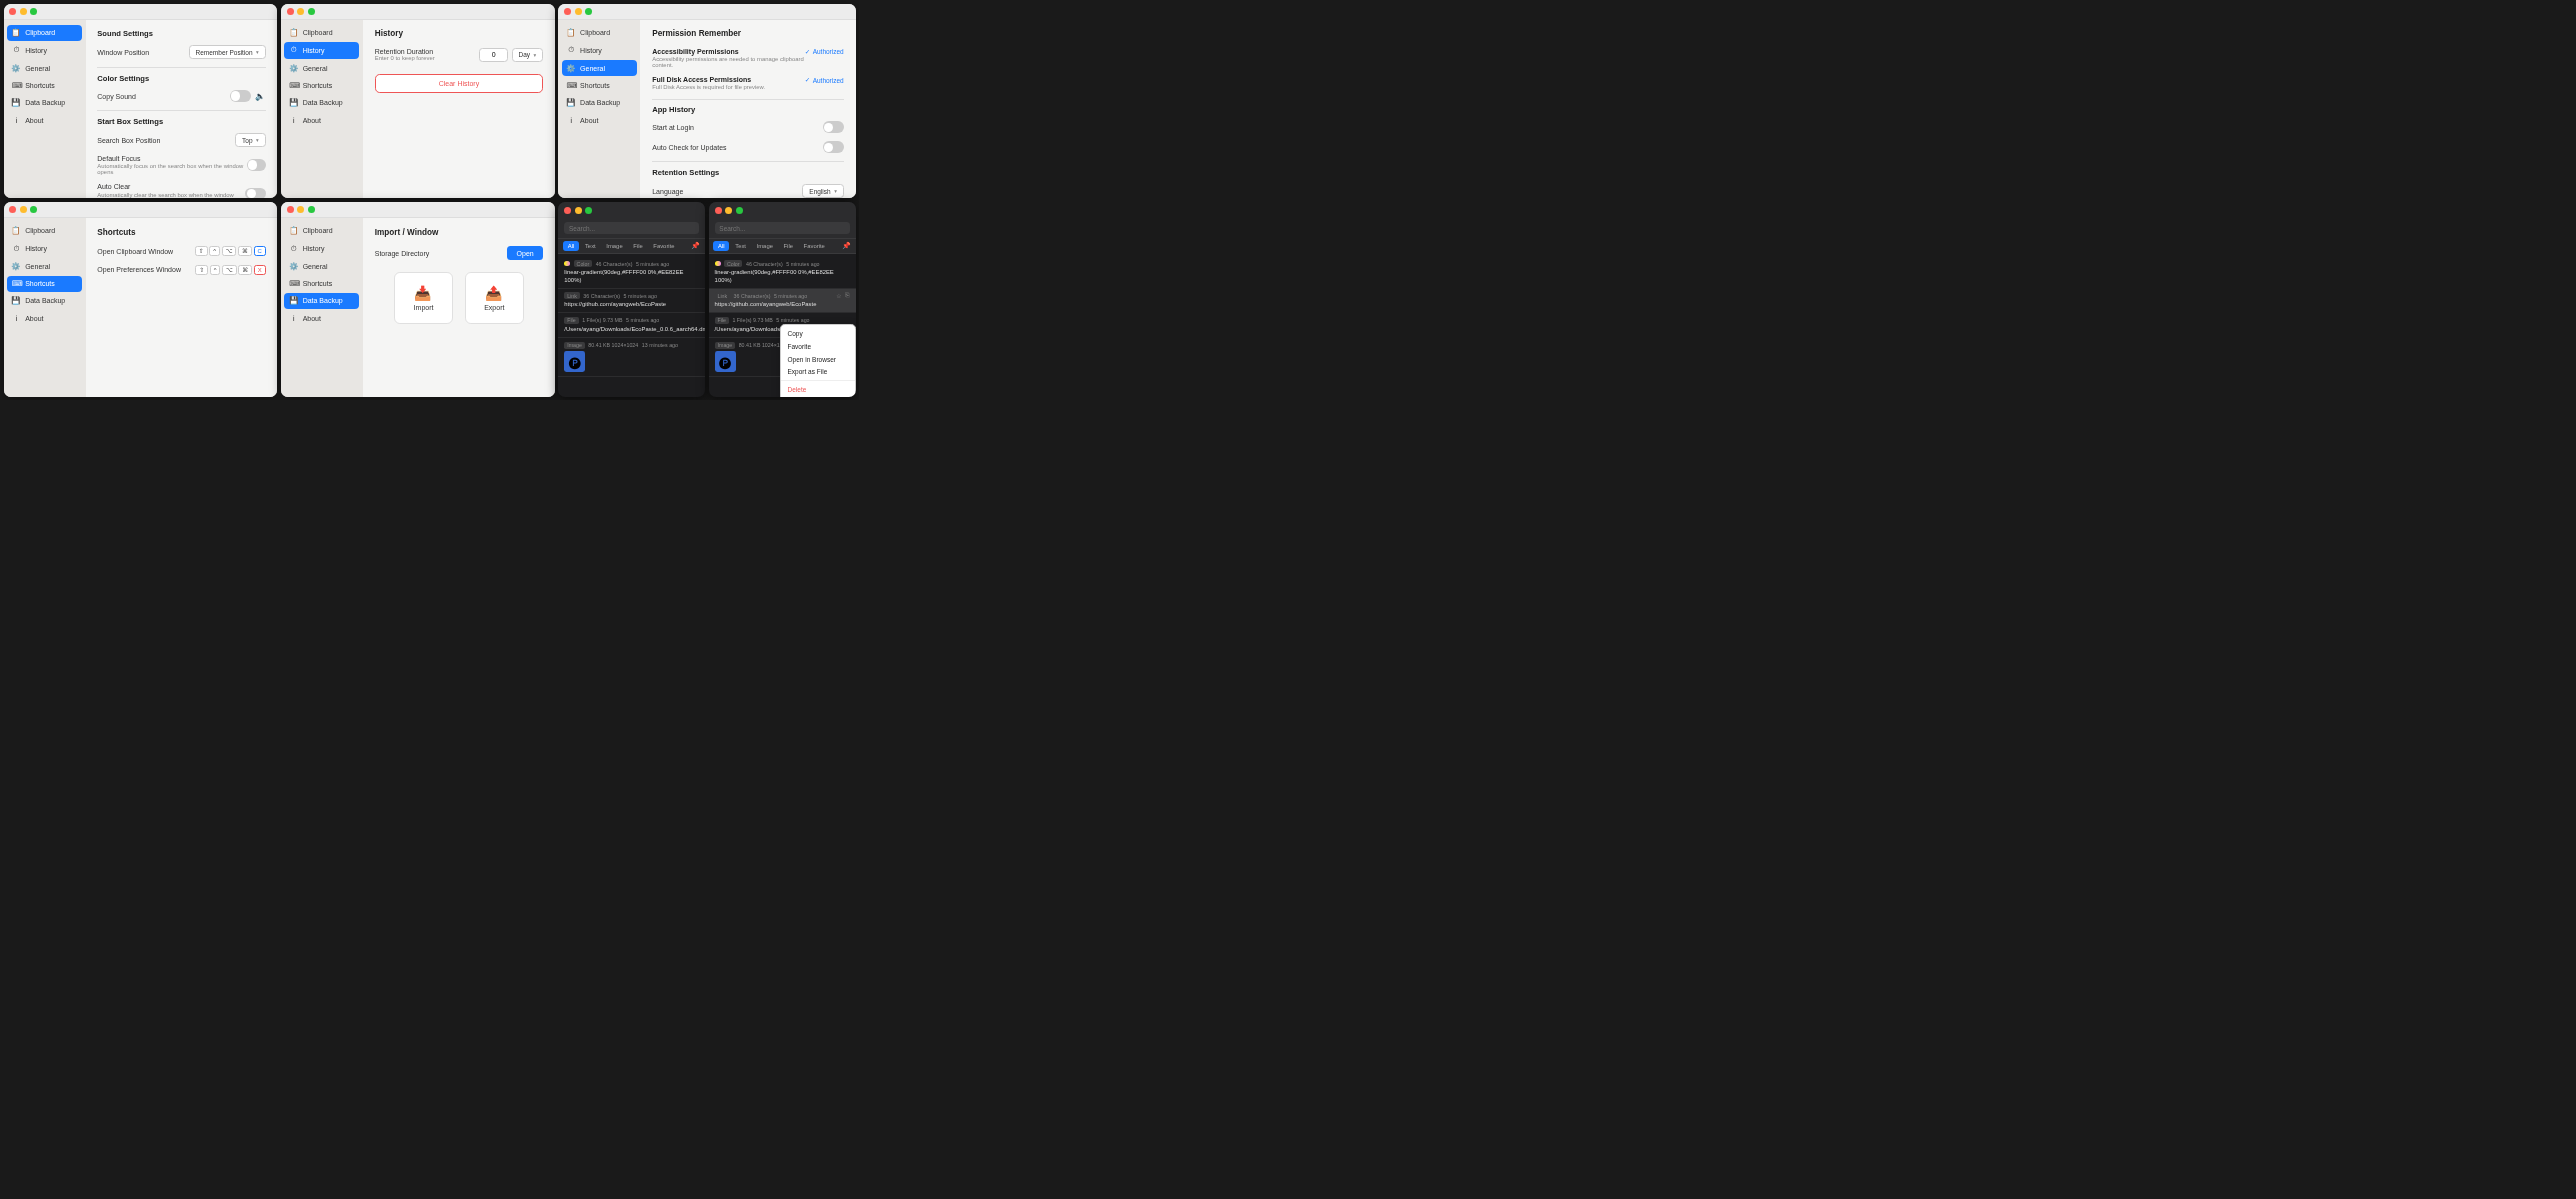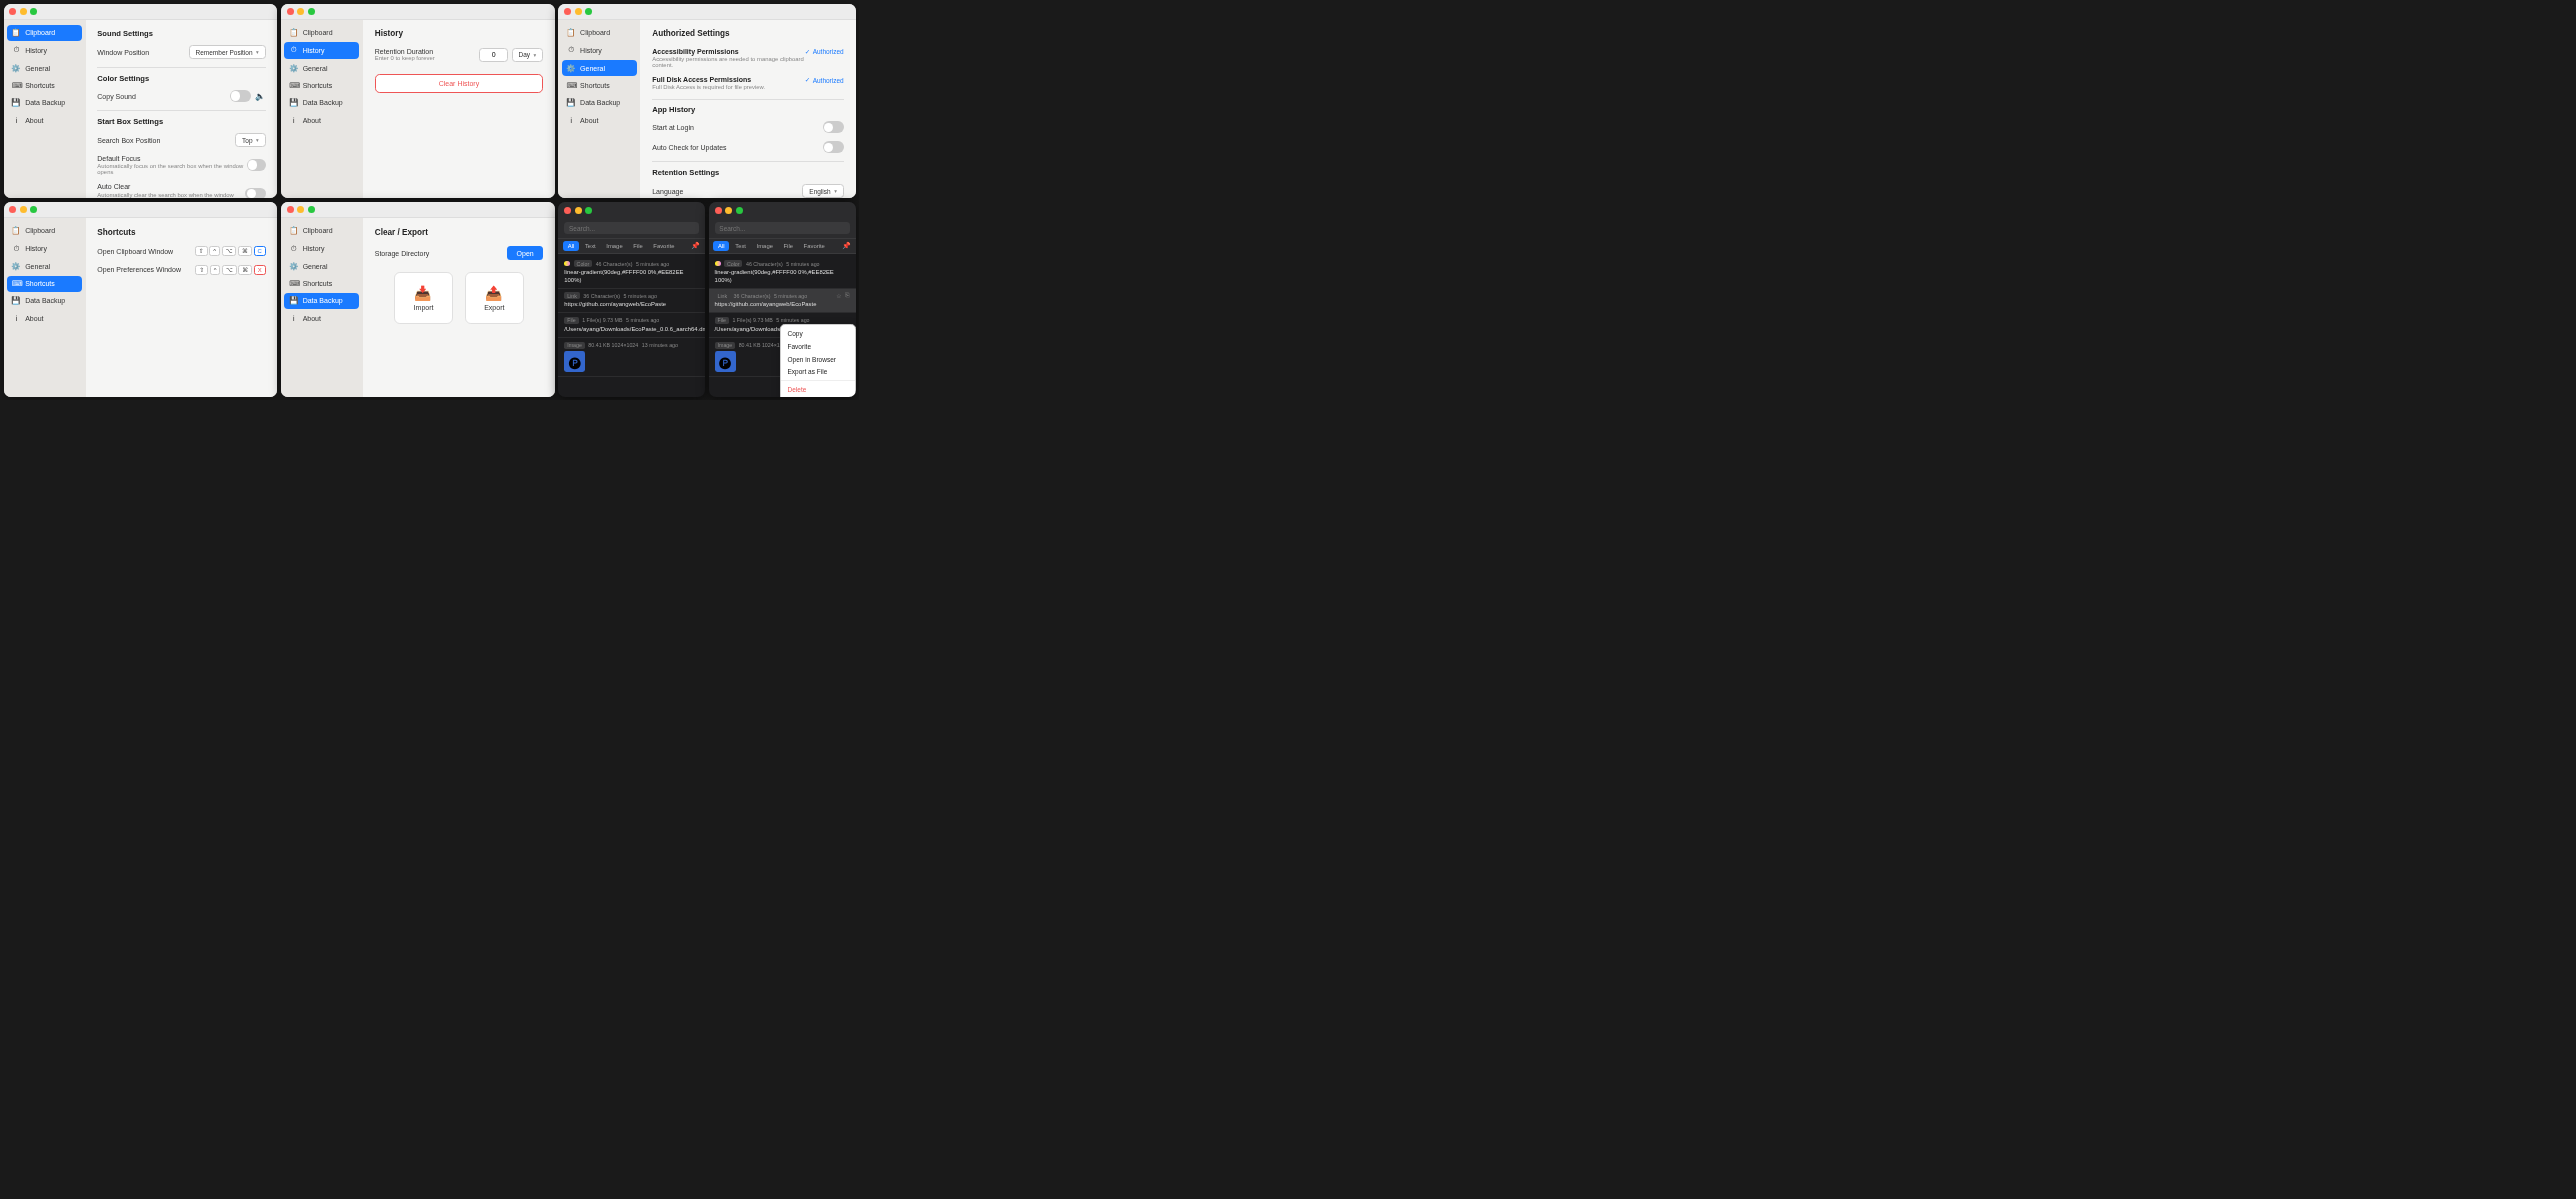--- a/index.html
+++ b/index.html
@@ -558,21 +558,21 @@
       <div class="sidebar-item">
         <span class="sidebar-icon">💾</span>
         <span>Data Backup</span>
       </div>
       <div class="sidebar-item">
         <span class="sidebar-icon">ℹ</span>
         <span>About</span>
       </div>
     </div>
     <div class="content">
-      <div class="page-title-main">Authorized Settings</div>
+      <div class="page-title-main">Permission Remember</div>
       <div class="perm-item">
         <div class="perm-text">
           <div class="perm-title">Accessibility Permissions</div>
           <div class="perm-desc">Accessibility permissions are needed to manage clipboard content.</div>
         </div>
         <div class="authorized-badge">
           <span>✓</span>
           <span>Authorized</span>
         </div>
       </div>
@@ -696,21 +696,21 @@
       <div class="sidebar-item active">
         <span class="sidebar-icon">💾</span>
         <span>Data Backup</span>
       </div>
       <div class="sidebar-item">
         <span class="sidebar-icon">ℹ</span>
         <span>About</span>
       </div>
     </div>
     <div class="content">
-      <div class="page-title-main">Clear / Export</div>
+      <div class="page-title-main">Import / Window</div>
       <div class="backup-section">
         <span class="setting-label">Storage Directory</span>
         <button class="open-btn">Open</button>
       </div>
       <div class="backup-actions">
         <div class="backup-action">
           <span class="backup-icon">📥</span>
           <span class="backup-label">Import</span>
         </div>
         <div class="backup-action">

